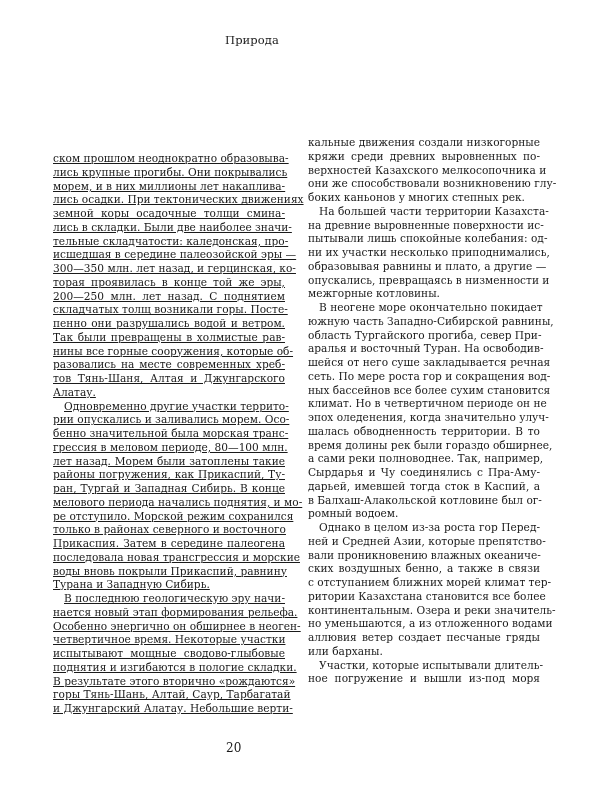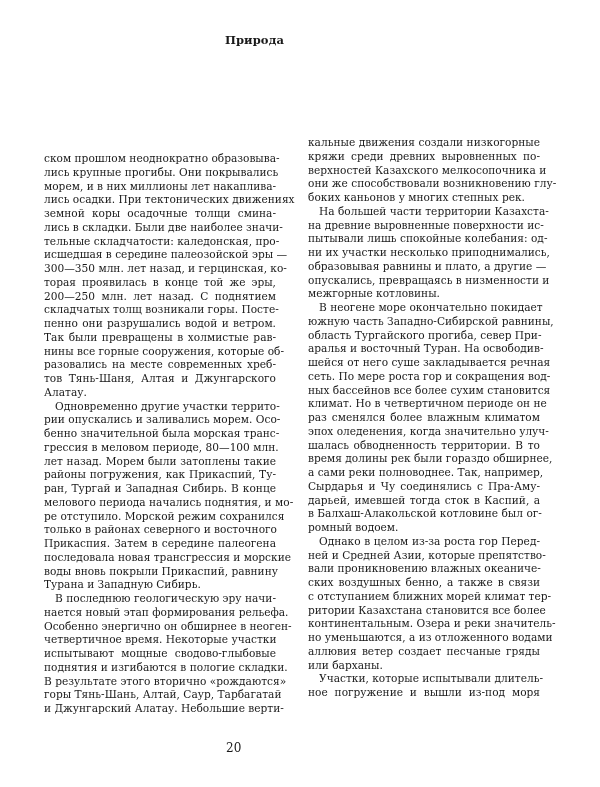--- a/index.html
+++ b/index.html
@@ -1,20 +1,20 @@
 <!DOCTYPE html>
 <html><head>
 <meta charset="utf-8">
 <style>
   html, body { margin: 0; padding: 0; background: #ffffff; }
   body { width: 600px; height: 787px; position: relative; overflow: hidden;
          font-family: "DejaVu Serif", "Liberation Serif", serif; color: #1a1a1a; }
-  .running-head { position: absolute; top: 33px; left: 225px; font-size: 11.5px; font-weight: bold; letter-spacing: 0.1px; }
+  .running-head { position: absolute; top: 33px; left: 225px; font-size: 11.5px; font-weight: normal; letter-spacing: 0.1px; }
   .col { position: absolute; top: 152px; width: 232px; font-size: 10.6px; line-height: 13.75px; }
-  .col-left { left: 44px; }
+  .col-left { left: 53px; text-decoration: underline; }
   .col-right { left: 308px; top: 136px; }
   .line { display: block; white-space: nowrap; text-align: justify; text-align-last: justify; height: 13.75px; overflow: visible; }
   .line.last { text-align-last: left; }
   .line.indent { padding-left: 11px; }
   .page-number { position: absolute; top: 741px; left: 226px; font-size: 12px; font-weight: normal; }
 </style>
 </head>
 <body>
 
 <div>
@@ -77,21 +77,20 @@
       <span class="line">опускались, превращаясь в низменности и</span>
       <span class="line last">межгорные котловины.</span>
       <span class="line indent">В неогене море окончательно покидает</span>
       <span class="line">южную часть Западно-Сибирской равнины,</span>
       <span class="line">область Тургайского прогиба, север При-</span>
       <span class="line">аралья и восточный Туран. На освободив-</span>
       <span class="line">шейся от него суше закладывается речная</span>
       <span class="line">сеть. По мере роста гор и сокращения вод-</span>
       <span class="line">ных бассейнов все более сухим становится</span>
       <span class="line">климат. Но в четвертичном периоде он не</span>
-      <span class="line">раз сменялся более влажным климатом</span>
       <span class="line">эпох оледенения, когда значительно улуч-</span>
       <span class="line">шалась обводненность территории. В то</span>
       <span class="line">время долины рек были гораздо обширнее,</span>
       <span class="line">а сами реки полноводнее. Так, например,</span>
       <span class="line">Сырдарья и Чу соединялись с Пра-Аму-</span>
       <span class="line">дарьей, имевшей тогда сток в Каспий, а</span>
       <span class="line">в Балхаш-Алакольской котловине был ог-</span>
       <span class="line last">ромный водоем.</span>
       <span class="line indent">Однако в целом из-за роста гор Перед-</span>
       <span class="line">ней и Средней Азии, которые препятство-</span>

